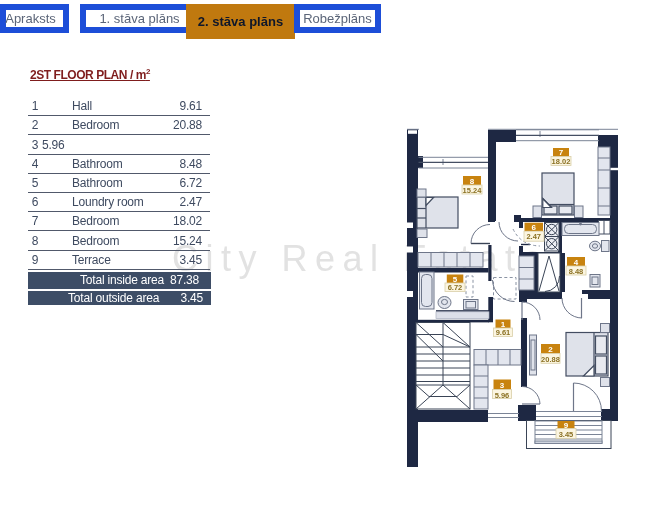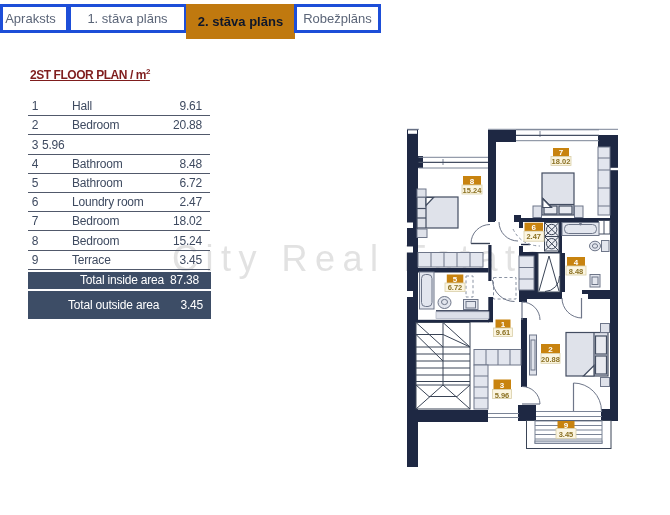--- a/index.html
+++ b/index.html
@@ -1,30 +1,30 @@
 <!DOCTYPE html>
 <html><head>
 <meta charset="utf-8">
 <style>
 html,body{margin:0;padding:0;background:#fff;}
 body{width:670px;height:515px;position:relative;font-family:"Liberation Sans",sans-serif;overflow:hidden;}
-.tab{position:absolute;top:4px;height:29px;box-sizing:border-box;border:3px solid #1d4ed8;display:flex;align-items:center;justify-content:center;color:#5b6578;font-size:13px;background:#fff;}
+.tab{position:absolute;top:4px;height:29px;box-sizing:border-box;border:6px solid #1d4ed8;display:flex;align-items:center;justify-content:center;color:#5b6578;font-size:13px;background:#fff;}
 .tabactive{position:absolute;top:4px;height:35px;box-sizing:border-box;display:flex;align-items:center;justify-content:center;color:#0f172a;font-size:13px;font-weight:bold;background:#c0790f;}
 .row{position:absolute;left:28px;width:182px;height:19.2px;box-sizing:border-box;border-bottom:1px solid #51596b;display:flex;align-items:center;font-size:12px;color:#3e4a60;letter-spacing:-0.2px;}
 .rnum{width:14px;text-align:center;flex:none;}
 .rname{margin-left:30px;flex:1;}
 .rval{text-align:right;padding-right:8px;flex:none;}
 .trow{position:absolute;left:28px;width:183px;box-sizing:border-box;background:#3d4d66;color:#fff;display:flex;align-items:center;font-size:12px;letter-spacing:-0.2px;}
 </style>
 </head>
 <body>
 
 <div class="tab" style="left:0;width:69px;padding-right:8px;">Apraksts</div>
 
-<div class="tab" style="left:68px;width:119px;">1.&nbsp;stāva plāns</div>
+<div class="tab" style="left:80px;width:119px;">1.&nbsp;stāva plāns</div>
 
 <div class="tabactive" style="left:186px;width:109px;">2.&nbsp;stāva plāns</div>
 
 <div class="tab" style="left:294px;width:87px;">Robežplāns</div>
 
 <div style="position:absolute;left:172px;top:238px;font-size:36px;color:#e2e2e2;letter-spacing:7.5px;white-space:nowrap;">City Real Estate</div>
 
 <div style="position:absolute;left:30px;top:67px;font-size:12px;font-weight:bold;color:#7f1d1d;letter-spacing:-0.45px;text-decoration:underline;">2ST FLOOR PLAN / m<sup style="font-size:8px;">2</sup></div>
 
 <div class="row" style="top:97.0px;">
@@ -78,21 +78,21 @@
     <span class="rnum">9</span>
     <span class="rname">Terrace</span>
     <span class="rval">3.45</span>
   </div>
 
 <div class="trow" style="top:271.9px;height:17px;">
     <span style="margin-left:52px;flex:1;">Total inside area</span>
     <span style="padding-right:12px;">87.38</span>
   </div>
 
-<div class="trow" style="top:290.9px;height:28px;">
+<div class="trow" style="top:290.9px;height:14px;">
     <span style="margin-left:40px;flex:1;">Total outside area</span>
     <span style="padding-right:8px;">3.45</span>
   </div>
 
 <svg style="position:absolute;left:0;top:0;" width="670" height="515" viewBox="0 0 670 515" fill="none">
 
 <g stroke="none" fill="#1e2843">
 
 <g>
         <rect x="407" y="129" width="11" height="338"></rect>

